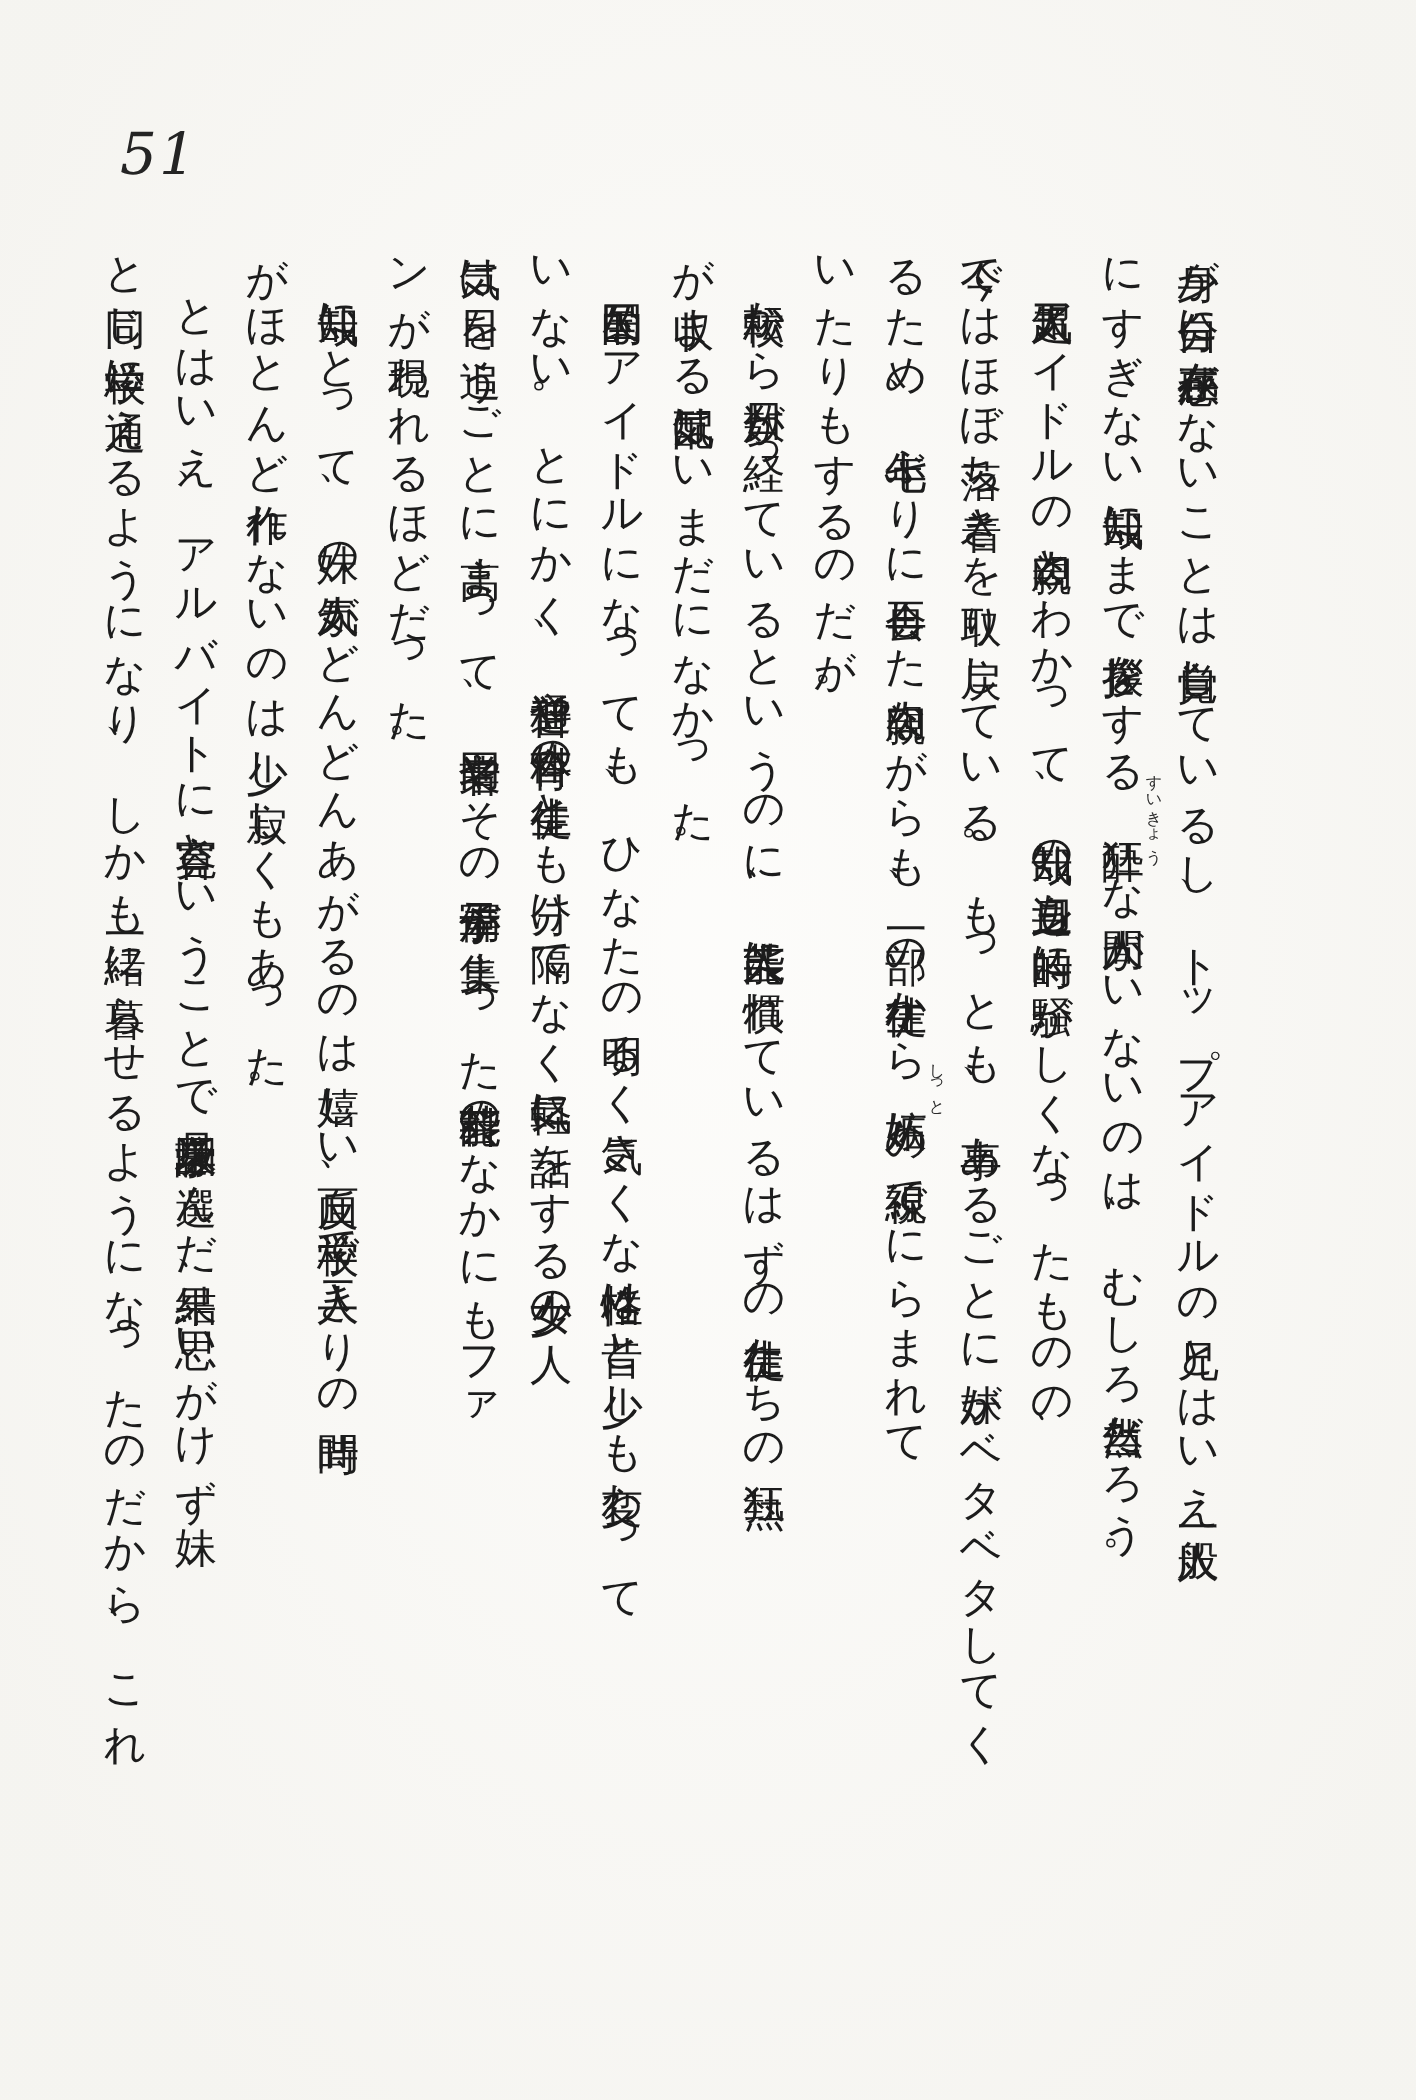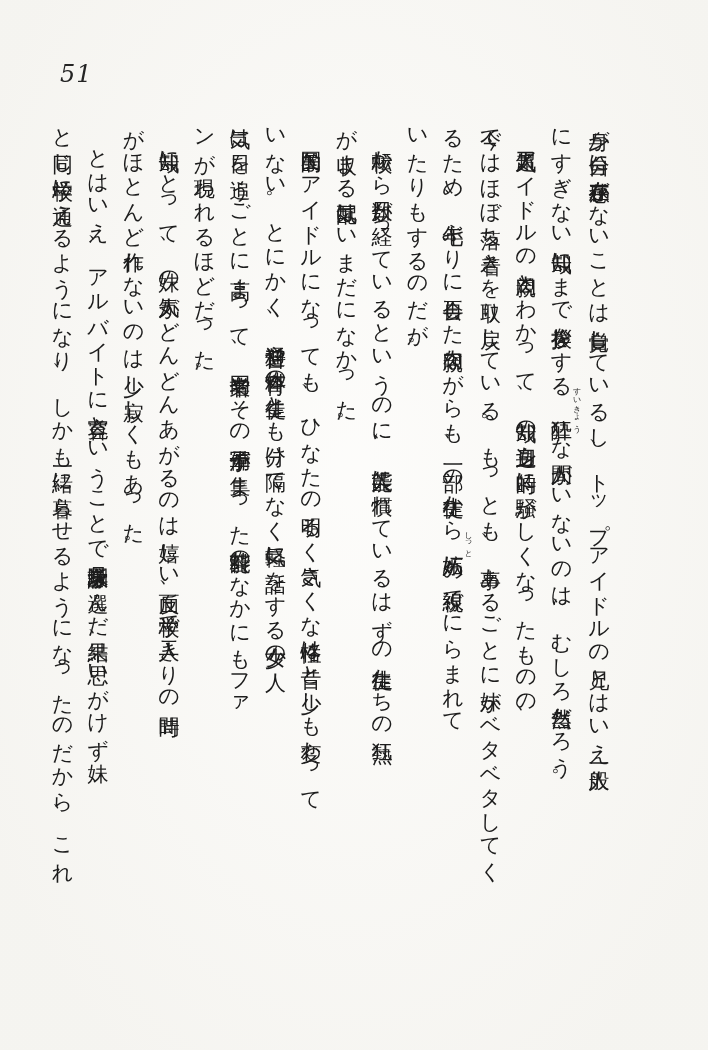--- a/index.html
+++ b/index.html
@@ -18,21 +18,21 @@
     position: absolute;
     inset: 0;
     background:
       radial-gradient(ellipse at 50% 45%, rgba(255,255,255,0.55), rgba(0,0,0,0.02) 85%),
       #faf9f5;
   }
   .page-number {
     position: absolute;
     top: 60px;
     left: 60px;
-    font-size: 24px;
+    font-size: 29px;
     font-style: italic;
     color: #242424;
     letter-spacing: 1px;
     text-align: right;
   }
   .text-block {
     position: absolute;
     top: 114px;
     right: 92px;
     height: 840px;

